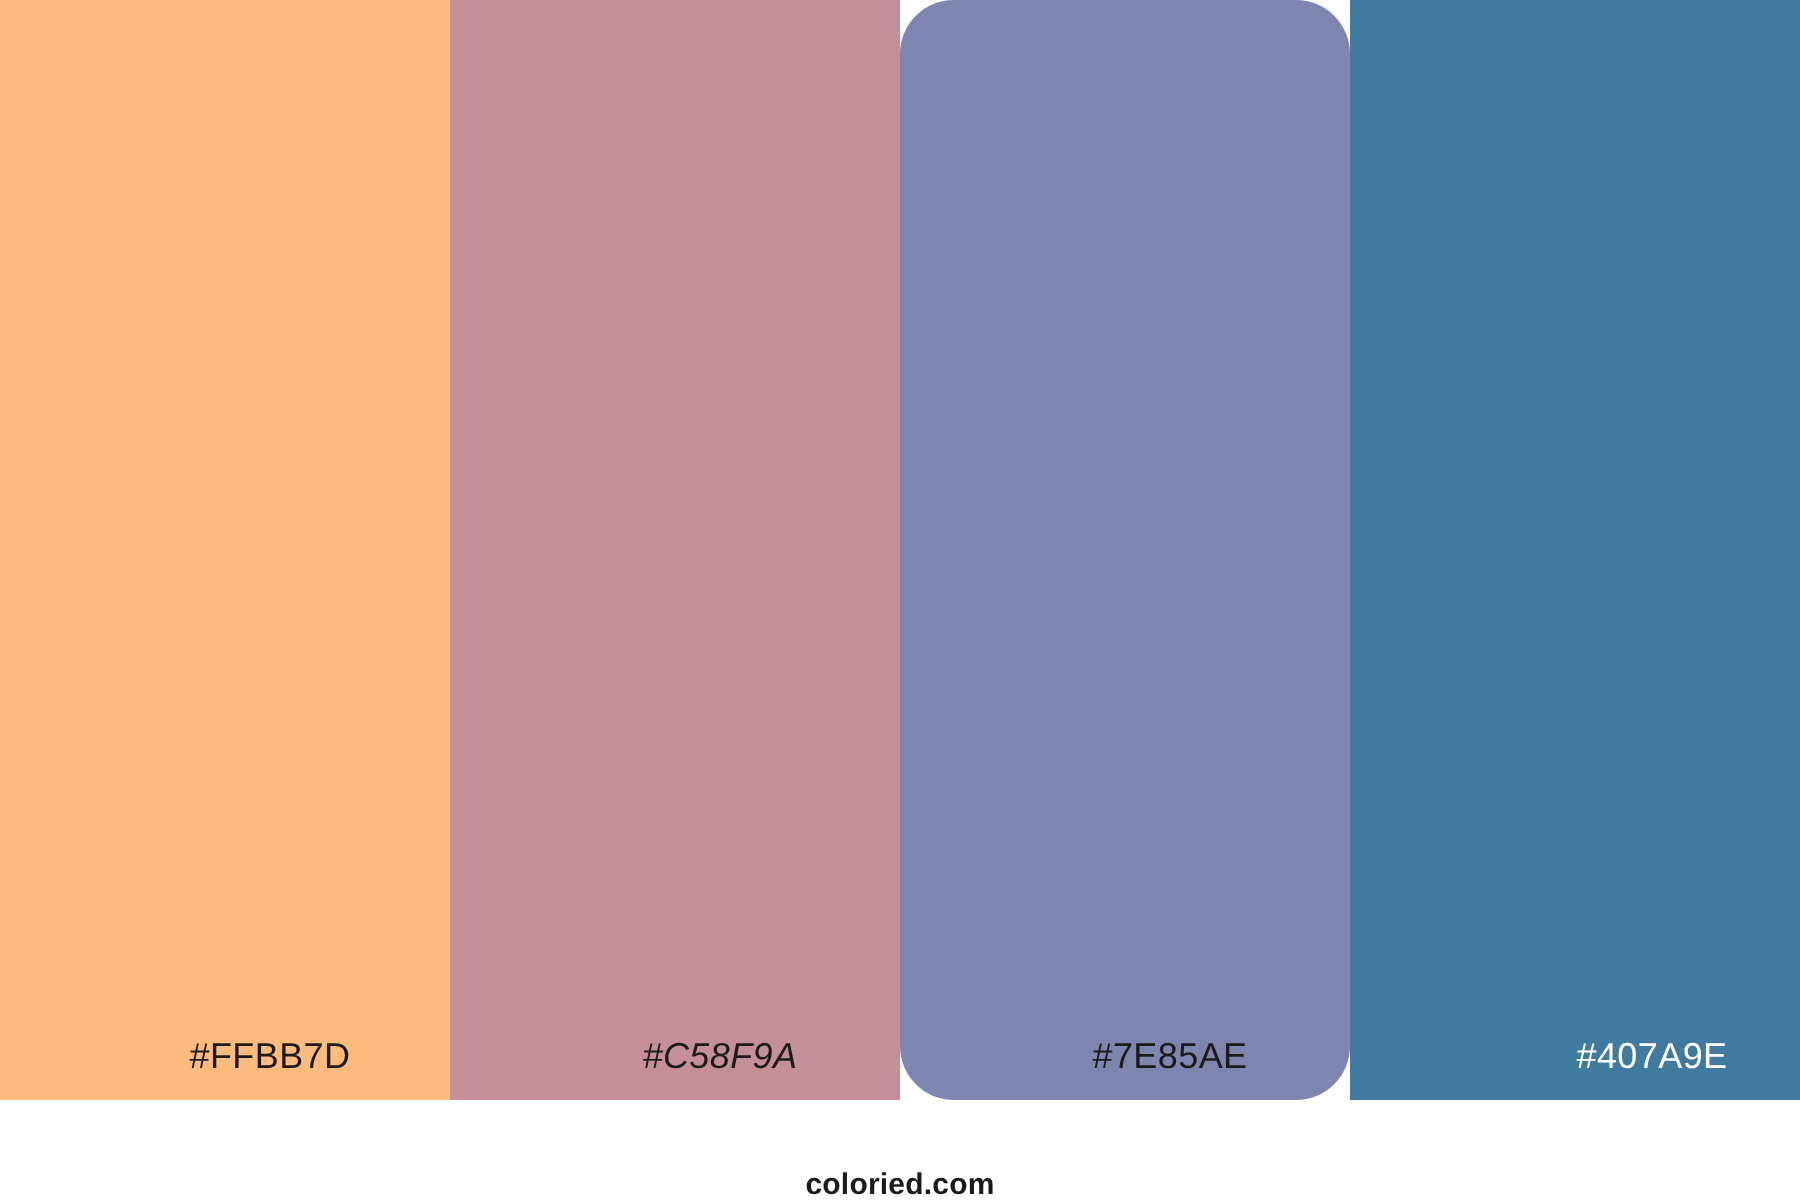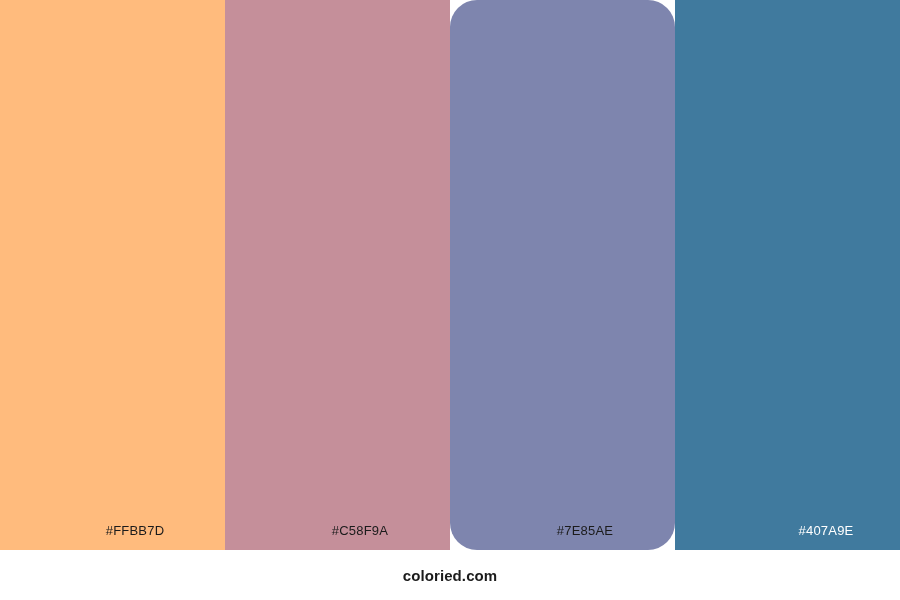--- a/index.html
+++ b/index.html
@@ -34,37 +34,37 @@
     position: relative;
     display: flex;
     align-items: flex-end;
     justify-content: center;
   }
   .swatch-label {
     display: block;
     width: 100%;
     text-align: center;
     font-family: "Liberation Sans", sans-serif;
-    font-size: 13px;
+    font-size: 18px;
     font-weight: 400;
     letter-spacing: 0.2px;
     line-height: 1;
     padding-bottom: 13px;
     padding-left: 45px;
     -webkit-font-smoothing: antialiased;
   }
   .label-dark { color: #1b1b1b; }
   .label-light { color: #ffffff; margin-left: 32px; }
   .footer {
     width: 900px;
     height: 50px;
     flex: 0 0 50px;
     background: #ffffff;
     display: flex;
-    align-items: center;
+    align-items: flex-end;
     justify-content: center;
   }
   .footer-text {
     font-family: "Liberation Sans", sans-serif;
     font-size: 15px;
     font-weight: 600;
     color: #1b1b1b;
     letter-spacing: 0.1px;
     line-height: 1;
   }
@@ -75,21 +75,21 @@
 <div class="palette-page">
 
   <div class="swatch-strip">
 
     <div class="swatch" style="background-color: rgb(255, 187, 125);">
       <span class="swatch-label label-dark" style="color: rgb(27, 27, 27);">#FFBB7D</span>
     </div>
 
 
     <div class="swatch" style="background-color: rgb(197, 143, 154);">
-      <span class="swatch-label label-dark" style="color: rgb(27, 27, 27);">#C58F9A</span>
+      <span class="swatch-label label-dark" style="color: rgb(27, 27, 27); font-style: italic;">#C58F9A</span>
     </div>
 
     <div class="swatch" style="background-color: rgb(126, 133, 174); border-radius: 27px;">
       <span class="swatch-label label-dark" style="color: rgb(27, 27, 27);">#7E85AE</span>
     </div>
 
     <div class="swatch" style="background-color: rgb(64, 122, 158);">
       <span class="swatch-label label-light" style="color: rgb(255, 255, 255);">#407A9E</span>
     </div>
 

